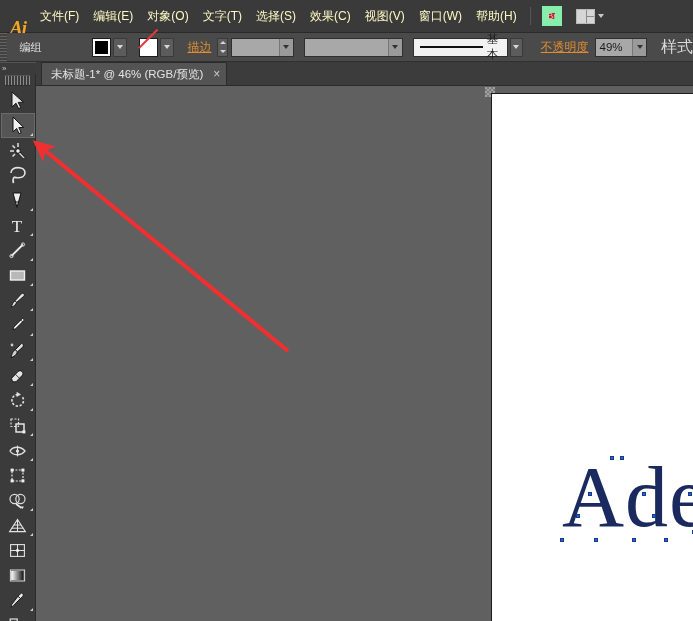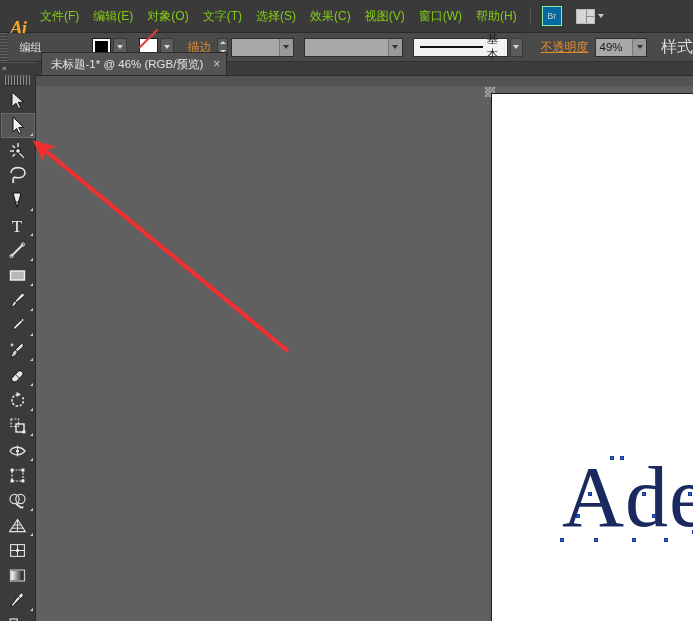--- a/index.html
+++ b/index.html
@@ -30,34 +30,34 @@
     display: flex; align-items: center; justify-content: center;
     font-weight: bold; font-size: 19px;
     color: #f5a623;
     font-family: "Liberation Serif", serif;
     font-style: italic;
     letter-spacing: -1px;
     padding-left: 3px;
     margin-top: 24px;
   }
   .menu-item {
-    color: #84cc16;
+    color: #fef9c3;
     font-size: 12px;
     padding: 4px 7px;
     white-space: nowrap;
     cursor: default;
     line-height: 14px;
   }
   #menu-sep {
     width: 1px; height: 18px; background: #555; margin: 0 6px;
   }
   .menu-btn {
     width: 20px; height: 20px;
-    border: 1px solid #86efac;
-    background: #0369a1;
+    border: 7px solid #86efac;
+    background: #b91c1c;
     margin-left: 5px;
     display: flex; align-items: center; justify-content: center;
     color: #cfcfcf; font-size: 9px;
   }
   #arrange-wrap { display: flex; align-items: center; margin-left: 14px; }
   #arrange-icon {
     width: 19px; height: 15px;
     border: 1px solid #b9b9b9;
     background: #d6d6d6;
     position: relative;
@@ -156,21 +156,21 @@
     display: flex; align-items: center; justify-content: center;
   }
   .ext-drop .caret-dn { border-top-color: #d8d8d8; margin-left: 0; }
   #brush-line {
     width: 72px; height: 2px; background: #111; margin: 0 4px 0 6px;
   }
 
   
   #tabbar {
     position: absolute; left: 36px; top: 62px;
-    width: 657px; height: 14px;
+    width: 657px; height: 24px;
     background: #3c3c3c;
     border-bottom: 1px solid #2b2b2b;
     display: flex; align-items: flex-end;
   }
   #doc-tab {
     height: 23px;
     background: #545454;
     border: 1px solid #2b2b2b;
     border-bottom: none;
     display: flex; align-items: center;

